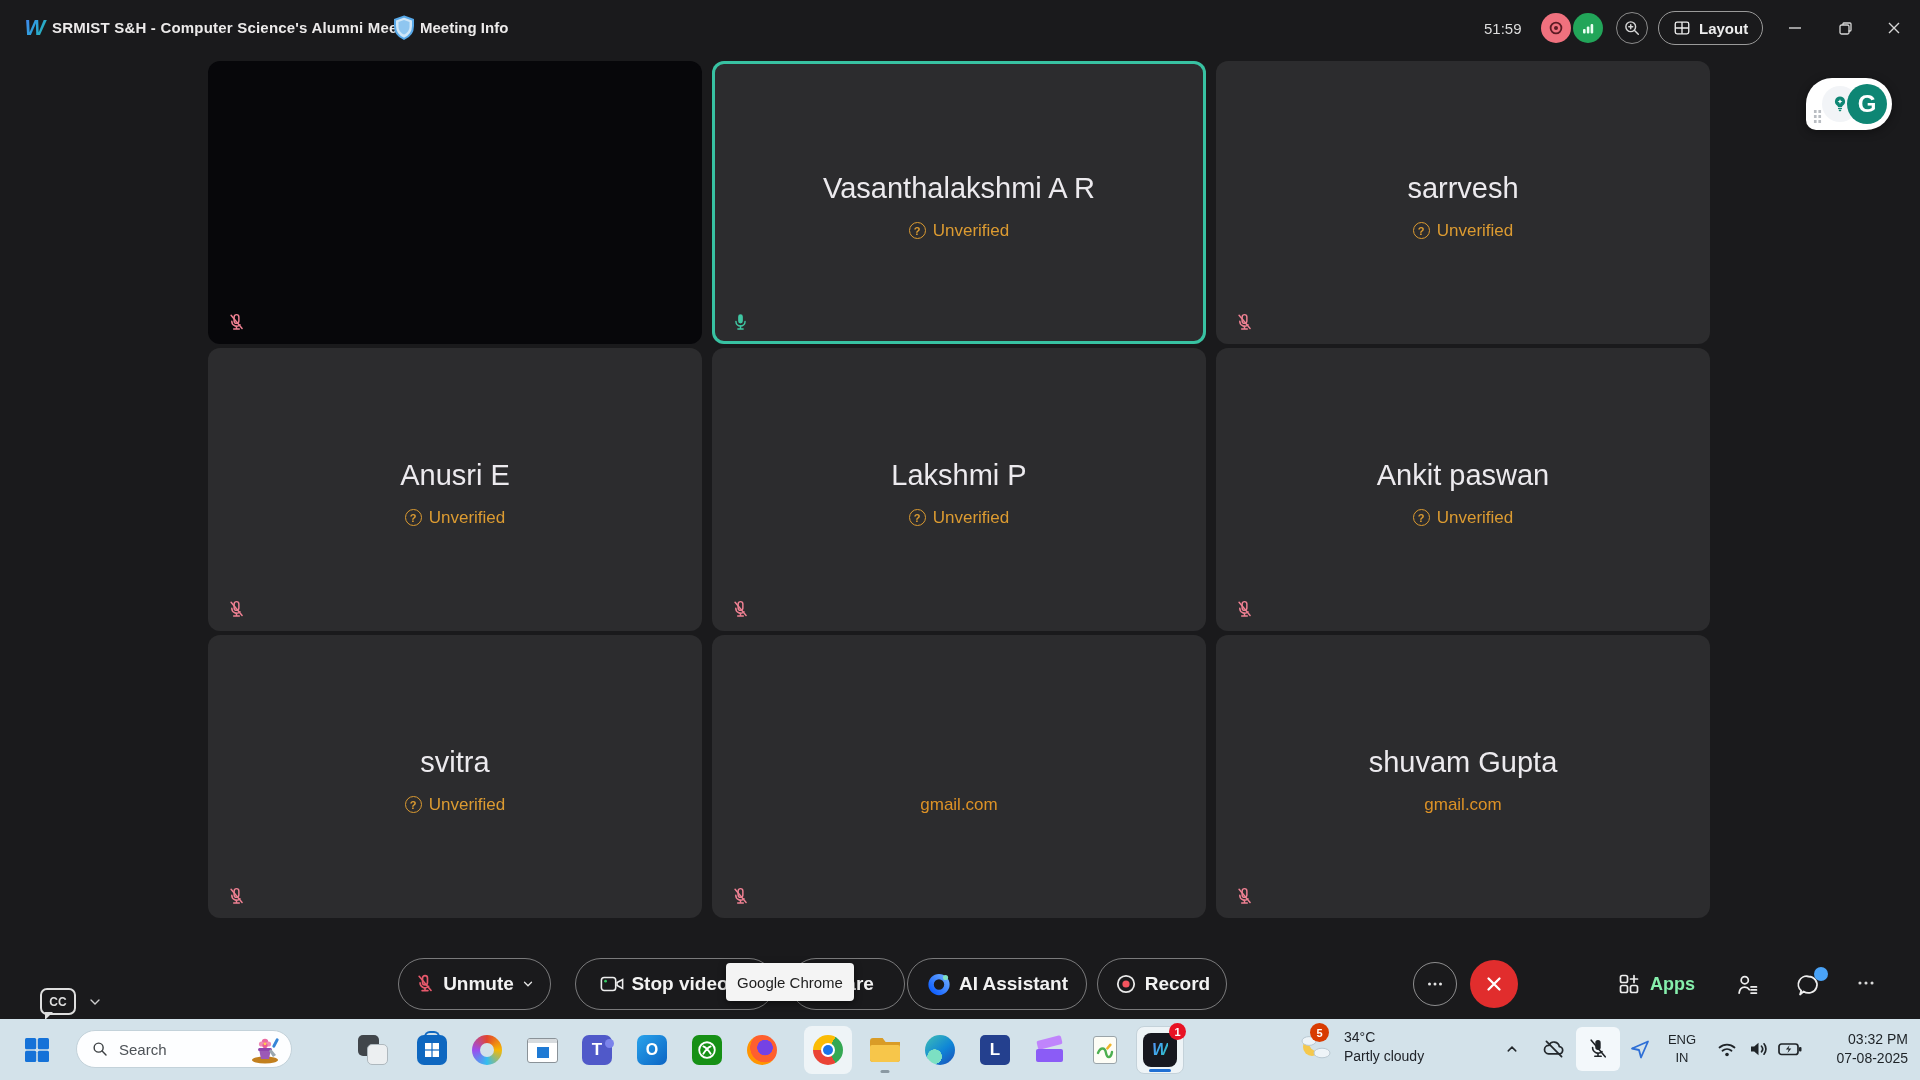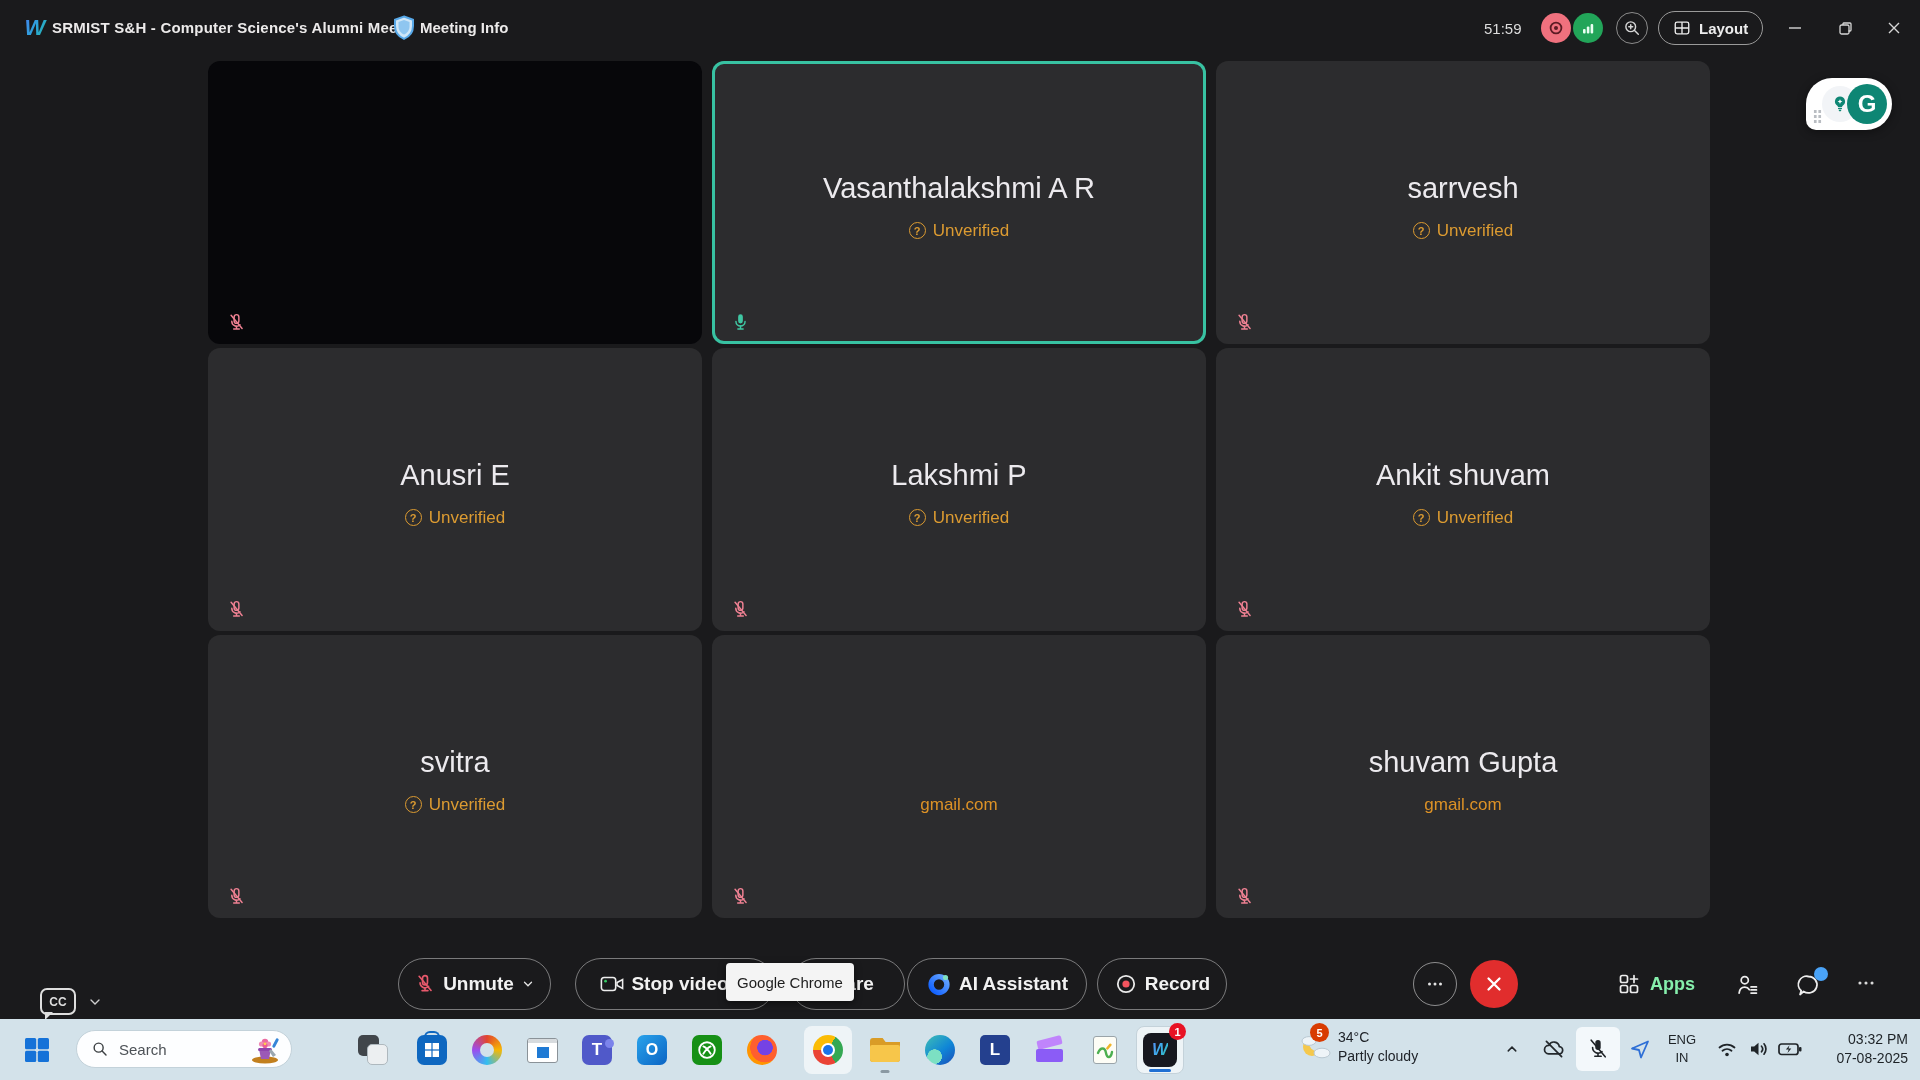--- a/index.html
+++ b/index.html
@@ -93,21 +93,21 @@
   .zoomapp { position:relative; width:48px; height:48px; background:#eef4f7; border:1px solid #c4d2da;
     border-radius:8px; display:flex; align-items:center; justify-content:center; }
   .zoomapp::after { content:""; position:absolute; right:-5px; top:7px; bottom:7px; width:8px;
     background:#dde7ed; border:1px solid #c2d0d8; border-radius:0 6px 6px 0; z-index:-1; }
   .zoomsq { width:34px; height:34px; background:#17181f; border-radius:8px;
     display:flex; align-items:center; justify-content:center; }
   .zoomsq span { font-weight:800; font-size:17px; font-style:italic;
     background:linear-gradient(120deg,#5a8cf7,#38b1e8 55%,#35c09b);
     -webkit-background-clip:text; background-clip:text; color:transparent; }
   .weather { position:absolute; left:1296px; top:8px; display:flex; align-items:center; }
-  .wtext { margin-left:0; font-size:14px; color:#20242a; line-height:19px; }
+  .wtext { margin-left:6px; font-size:14px; color:#20242a; line-height:19px; }
   .traybox { position:absolute; display:flex; align-items:center; justify-content:center; }
   .lang { position:absolute; left:1660px; top:12px; width:44px; text-align:center;
     font-size:13px; color:#1d2226; line-height:18px; font-weight:500; }
   .clock { position:absolute; left:1812px; top:11px; width:96px; text-align:right;
     font-size:14px; color:#1d2226; line-height:19px; }
 
   
   .ic-chrome { width:30px; height:30px; border-radius:50%; position:relative;
     background:conic-gradient(from 150deg,#ea4335 0 120deg,#fbbc05 120deg 240deg,#34a853 240deg 360deg); }
   .ic-chrome::before { content:""; position:absolute; inset:8px; background:#fff; border-radius:50%; }
@@ -305,21 +305,21 @@
           <g fill="none" stroke="#ee8092" stroke-width="1.7" stroke-linecap="round">
             <rect x="9.3" y="3" width="5.4" height="10" rx="2.7"></rect>
             <path d="M6.6 10.6a5.5 5.5 0 0 0 9.4 3.9"></path>
             <path d="M12 16.3V19M8.8 19.3h6.4"></path>
             <path d="M5.8 3.8l12.6 15"></path>
           </g>
         </svg>
     </div>
 
     <div class="tile">
-      <div class="pname">Ankit shuvam</div>
+      <div class="pname">Ankit paswan</div>
       <div class="psub">
         <span class="qicon">
             <span>?</span>
           </span>
         <span>Unverified</span>
       </div>
       <svg class="tile-mic" width="21" height="21" viewBox="0 0 24 24">
           <g fill="none" stroke="#ee8092" stroke-width="1.7" stroke-linecap="round">
             <rect x="9.3" y="3" width="5.4" height="10" rx="2.7"></rect>
             <path d="M6.6 10.6a5.5 5.5 0 0 0 9.4 3.9"></path>

